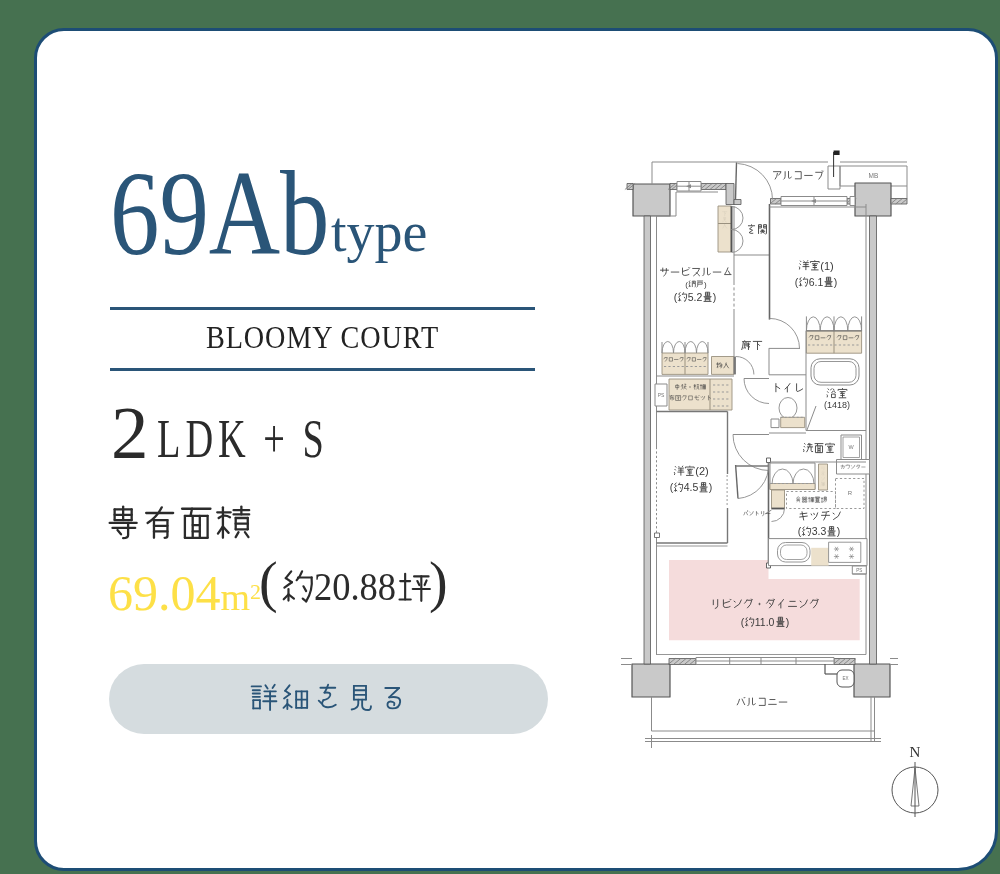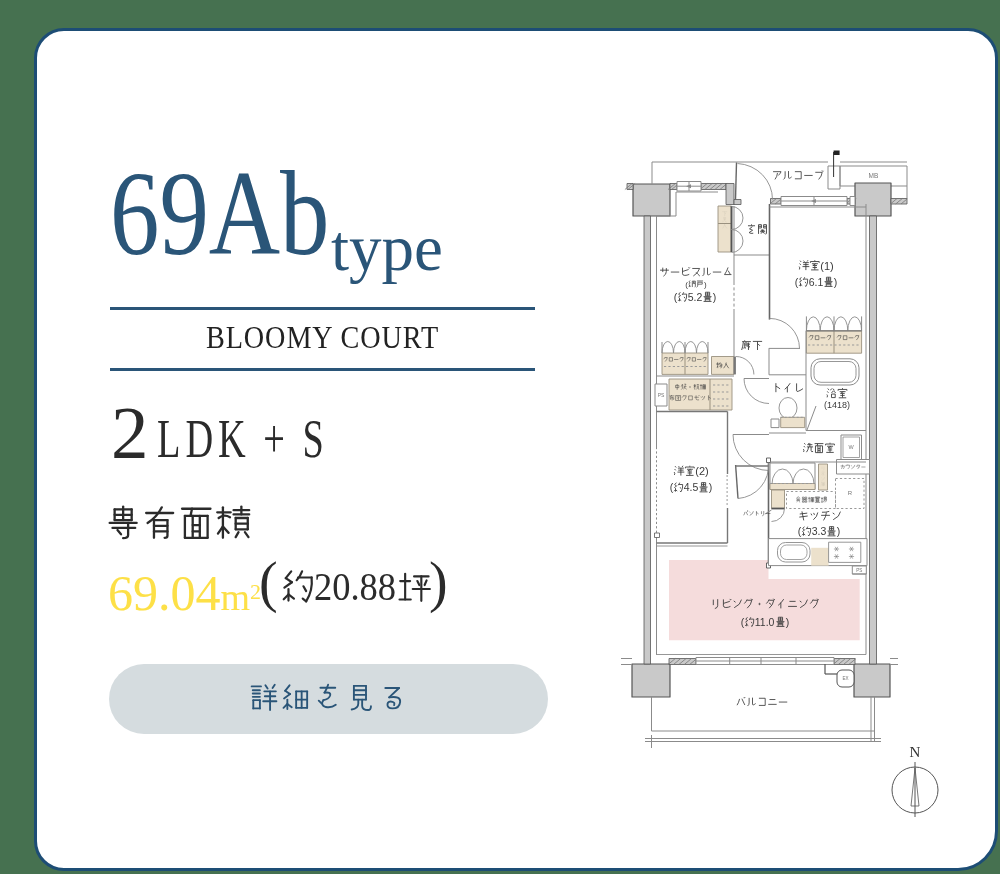--- a/index.html
+++ b/index.html
@@ -3,21 +3,21 @@
 <style>
 *{margin:0;padding:0;box-sizing:border-box}
 html,body{width:1000px;height:874px;overflow:hidden}
 body{background:#467150;position:relative;font-family:"Liberation Serif",serif}
 .card{position:absolute;left:34px;top:28px;width:964px;height:843px;background:#fff;border:3px solid #1d4d75;border-radius:30px 30px 40px 30px}
 .abs{position:absolute}
 </style></head>
 <body>
 <div class="card"></div>
 <div class="abs" style="left:110px;top:154px;color:#2a5578;font-size:120px;line-height:120px;transform:scaleX(.823);transform-origin:0 0">69Ab</div>
-<div class="abs" style="left:331px;top:216px;color:#2a5578;font-size:65px;line-height:65px">type</div>
+<div class="abs" style="left:331px;top:200px;color:#2a5578;font-size:56px;line-height:65px">type</div>
 <div class="abs" style="left:110px;top:307px;width:425px;height:2.5px;background:#2a5578"></div>
 <div class="abs" style="left:110px;top:368px;width:425px;height:2.5px;background:#2a5578"></div>
 <div class="abs" style="left:110px;top:322px;width:425px;text-align:center;color:#222;font-size:31px;line-height:31px;letter-spacing:1px;transform:scaleX(.91)">BLOOMY COURT</div>
 <div class="abs" style="left:111px;top:395px;color:#2b2b2b;font-size:75px;line-height:75px">2</div>
 <div class="abs" style="left:157px;top:412px;color:#2b2b2b;font-size:54px;line-height:54px;letter-spacing:7px;transform:scaleX(.71);transform-origin:0 0">LDK + S</div>
 <div class="abs" style="left:108px;top:559px;color:#fde047;font-size:50px;line-height:66px">69.04<span style="font-size:38px">m</span><span style="font-size:22px;vertical-align:11px">2</span></div>
 <div class="abs" style="left:259px;top:554px;color:#2b2b2b;font-size:56px;line-height:56px">(</div>
 <div class="abs" style="left:314px;top:566px;color:#2b2b2b;font-size:41px;line-height:41px;transform:scaleX(.89);transform-origin:0 0">20.88</div>
 <div class="abs" style="left:429px;top:554px;color:#2b2b2b;font-size:56px;line-height:56px">)</div>
 <div class="abs" style="left:109px;top:664px;width:439px;height:70px;border-radius:35px;background:#d5dcdf"></div>

